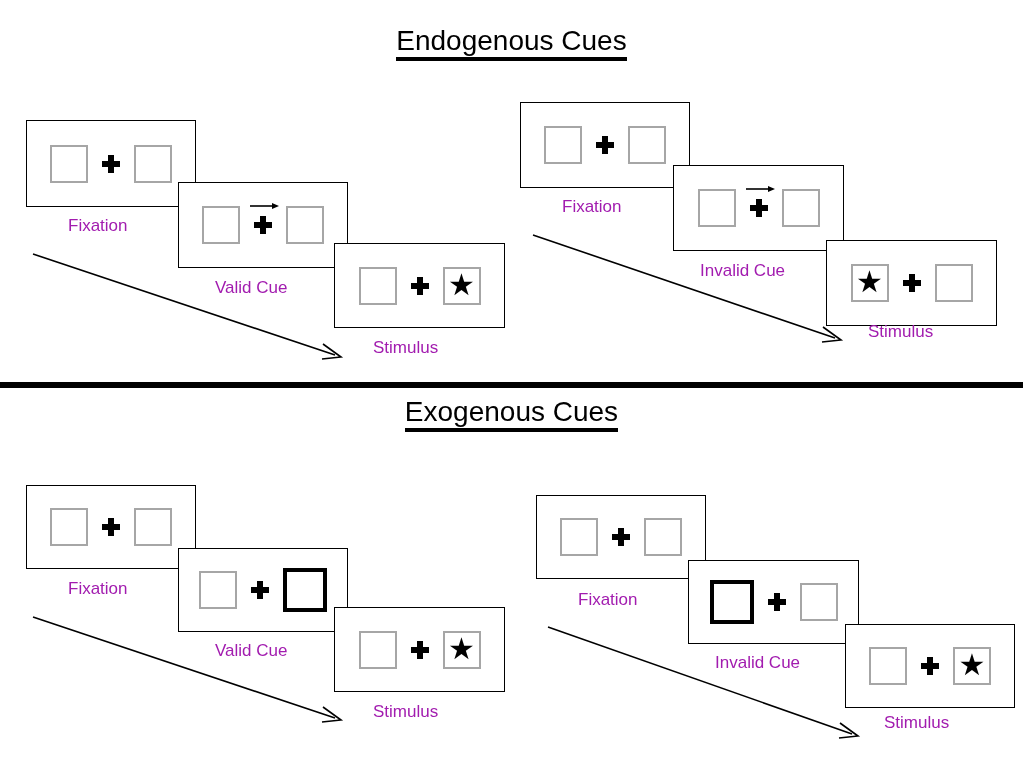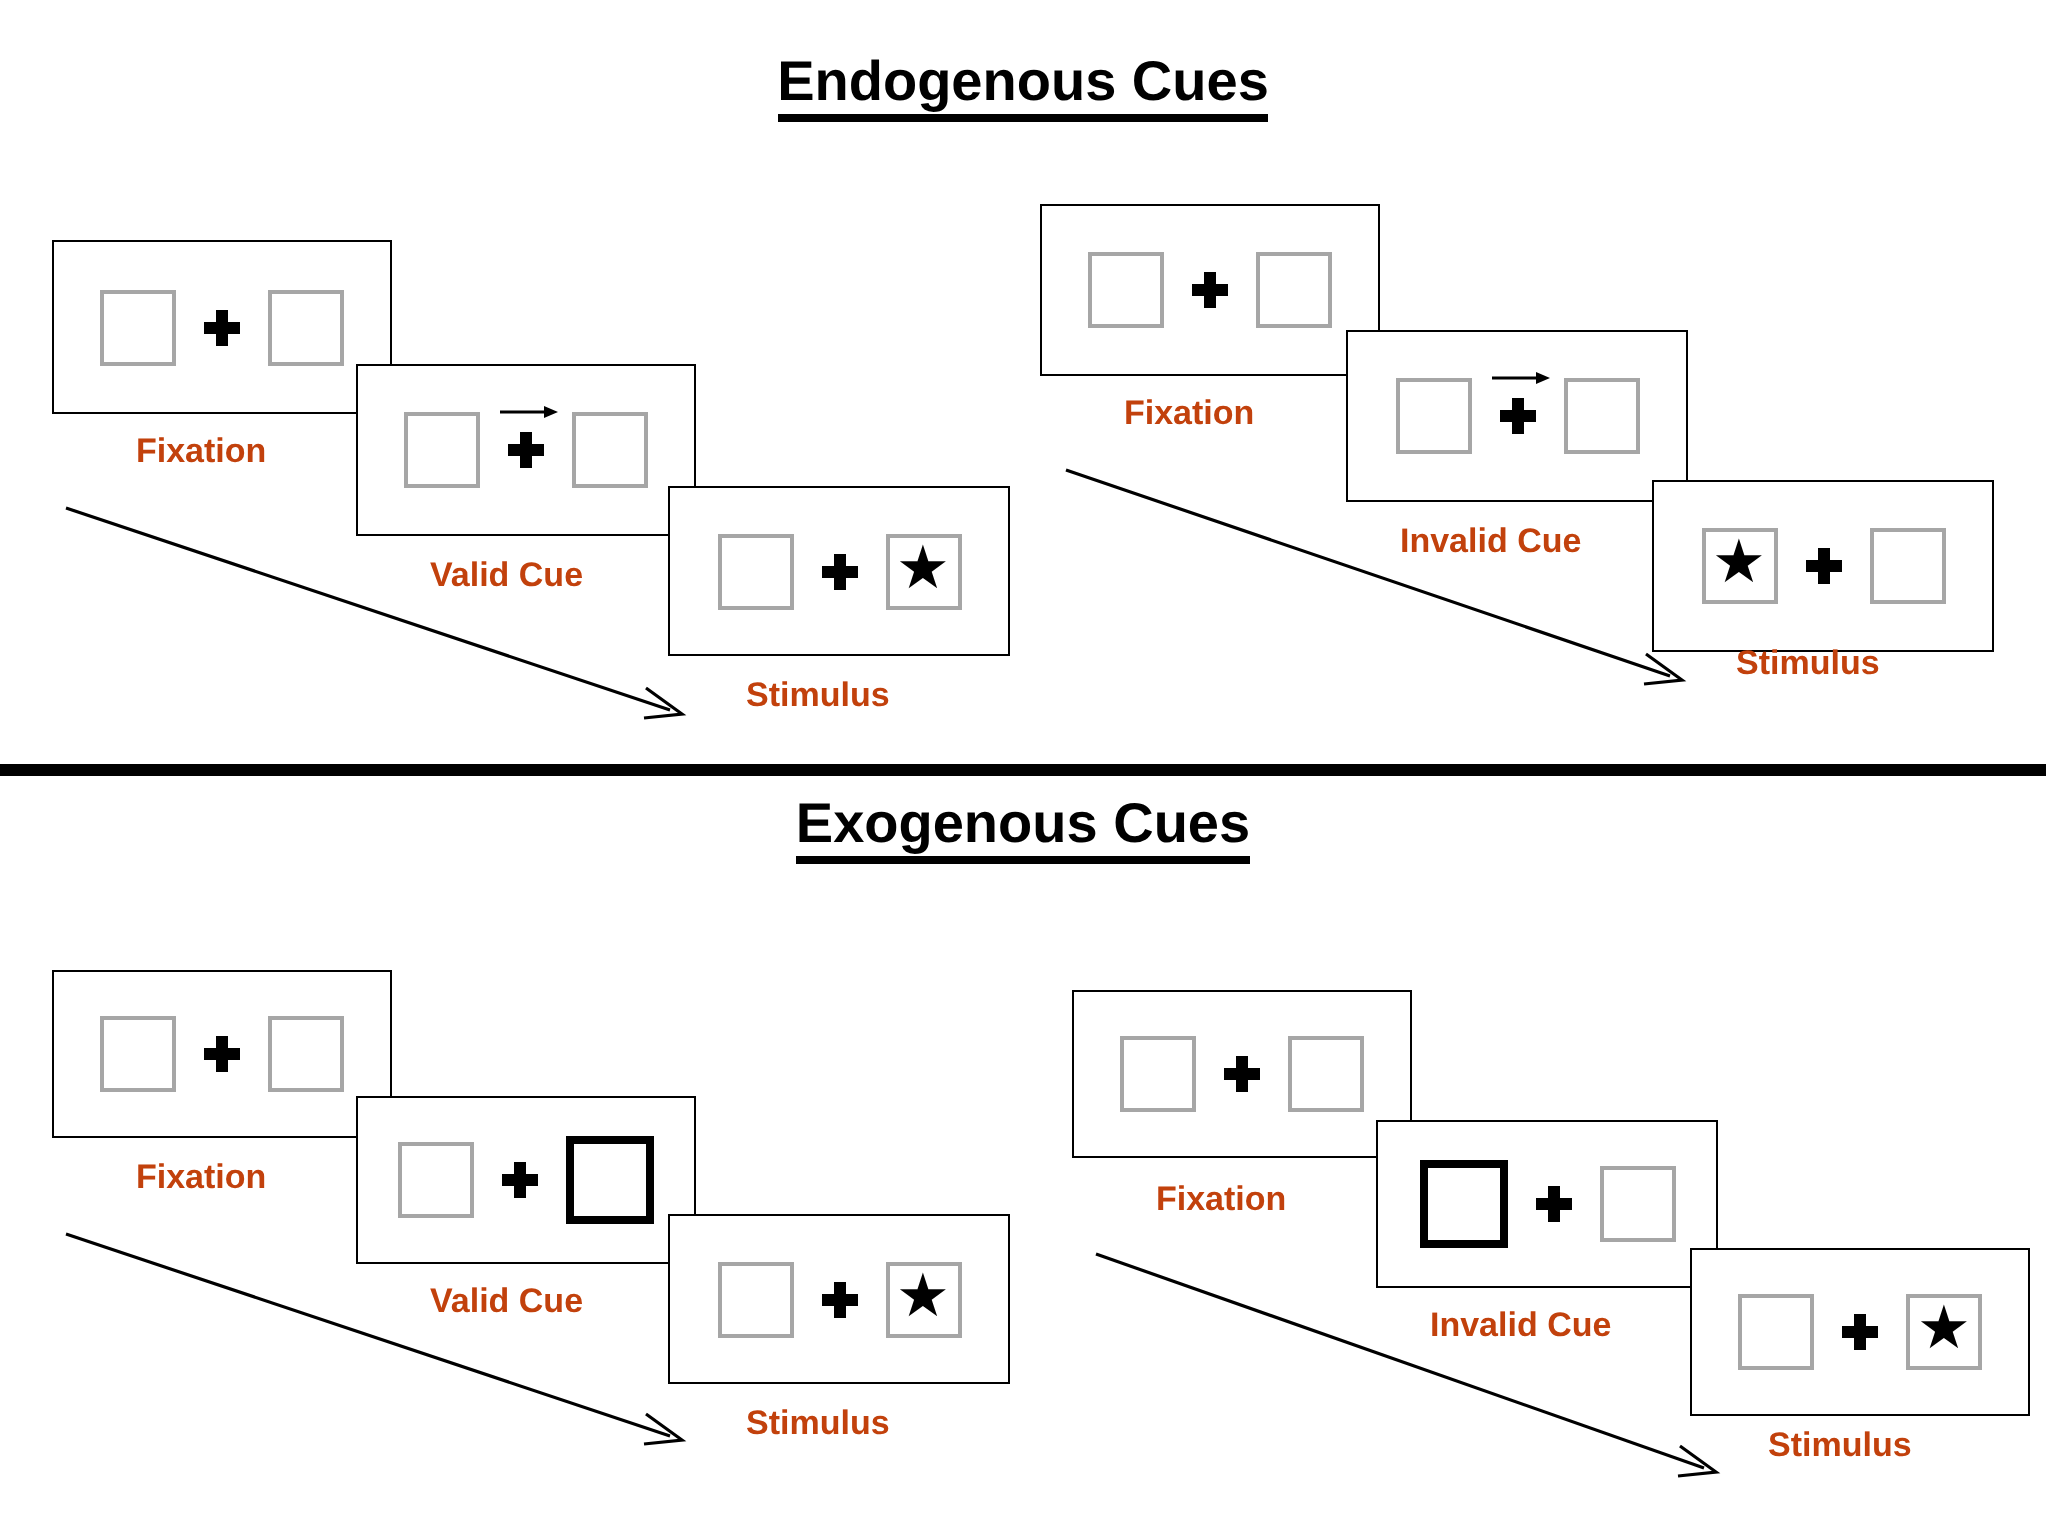--- a/index.html
+++ b/index.html
@@ -14,21 +14,21 @@
     font-family: "Liberation Sans", sans-serif;
     overflow: hidden;
   }
 
   
   .section-title {
     position: absolute;
     width: 100%;
     text-align: center;
     font-size: 28px;
-    font-weight: bold;
+    font-weight: normal;
     color: #000000;
     letter-spacing: 0px;
   }
   .section-title span {
     border-bottom: 4px solid #000000;
     padding-bottom: 1px;
   }
   #title-endogenous { top: 25px; left: 0; }
   #title-exogenous  { top: 396px; left: 0; }
 
@@ -112,22 +112,22 @@
     top: -15px;
     width: 30px;
     height: 10px;
     overflow: visible;
   }
 
   
   .caption {
     position: absolute;
     font-size: 17px;
-    font-weight: bold;
-    color: #c2410c;
+    font-weight: normal;
+    color: #a21caf;
     white-space: nowrap;
   }
 
   
   .time-arrow {
     position: absolute;
     overflow: visible;
     pointer-events: none;
   }
 </style>

